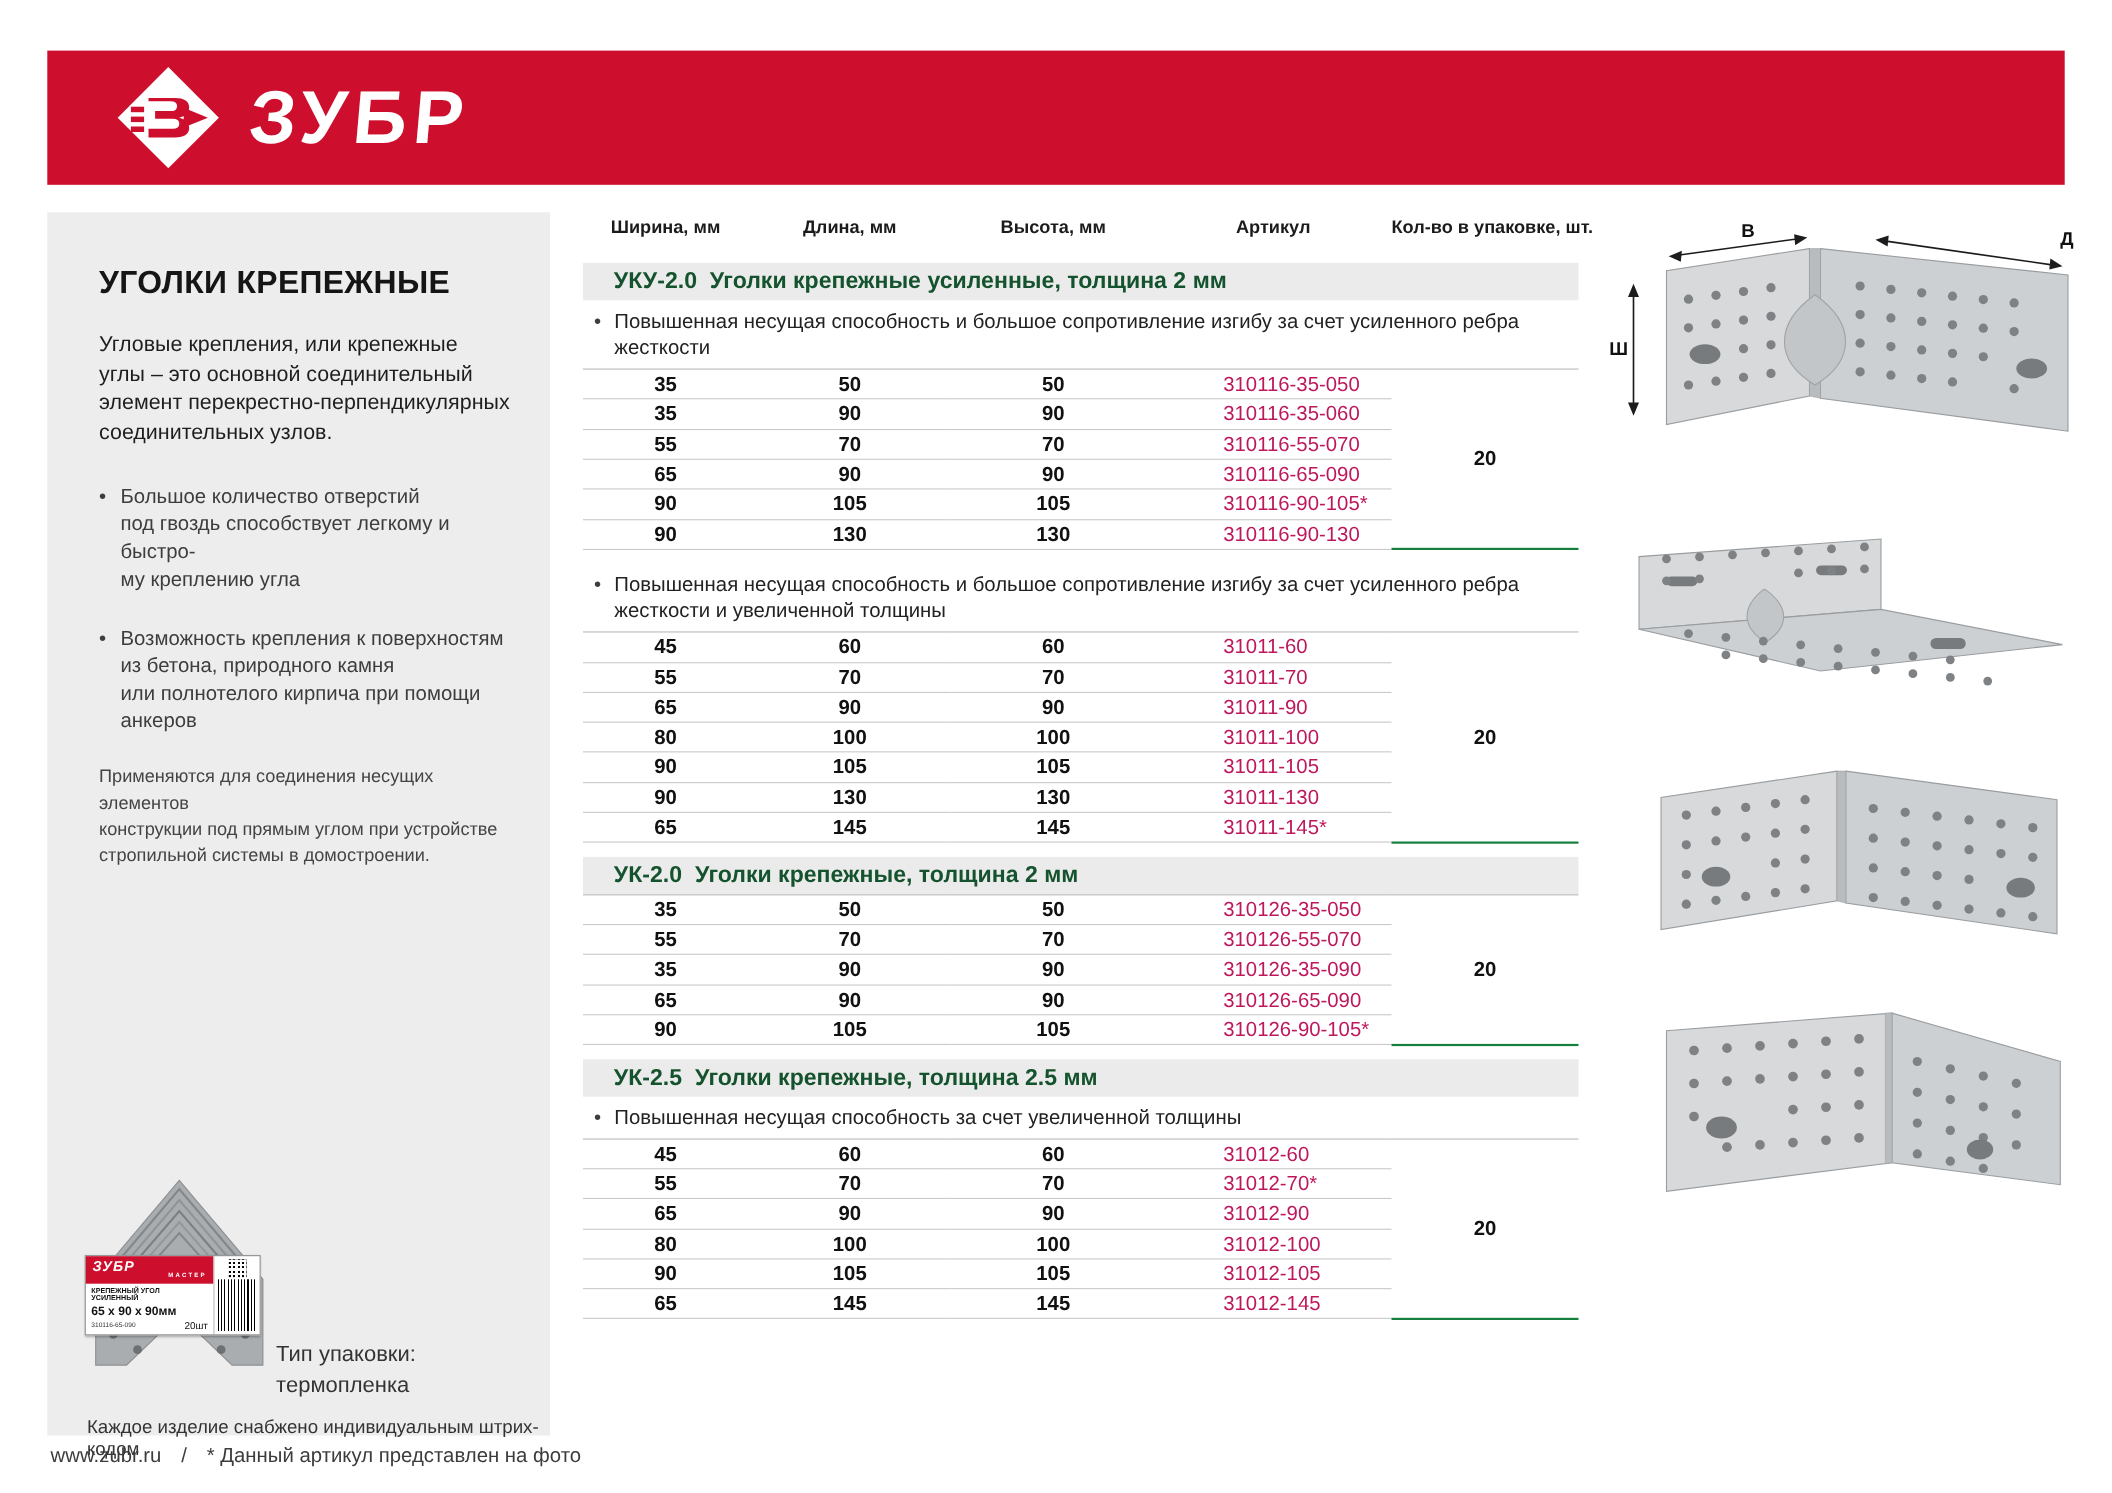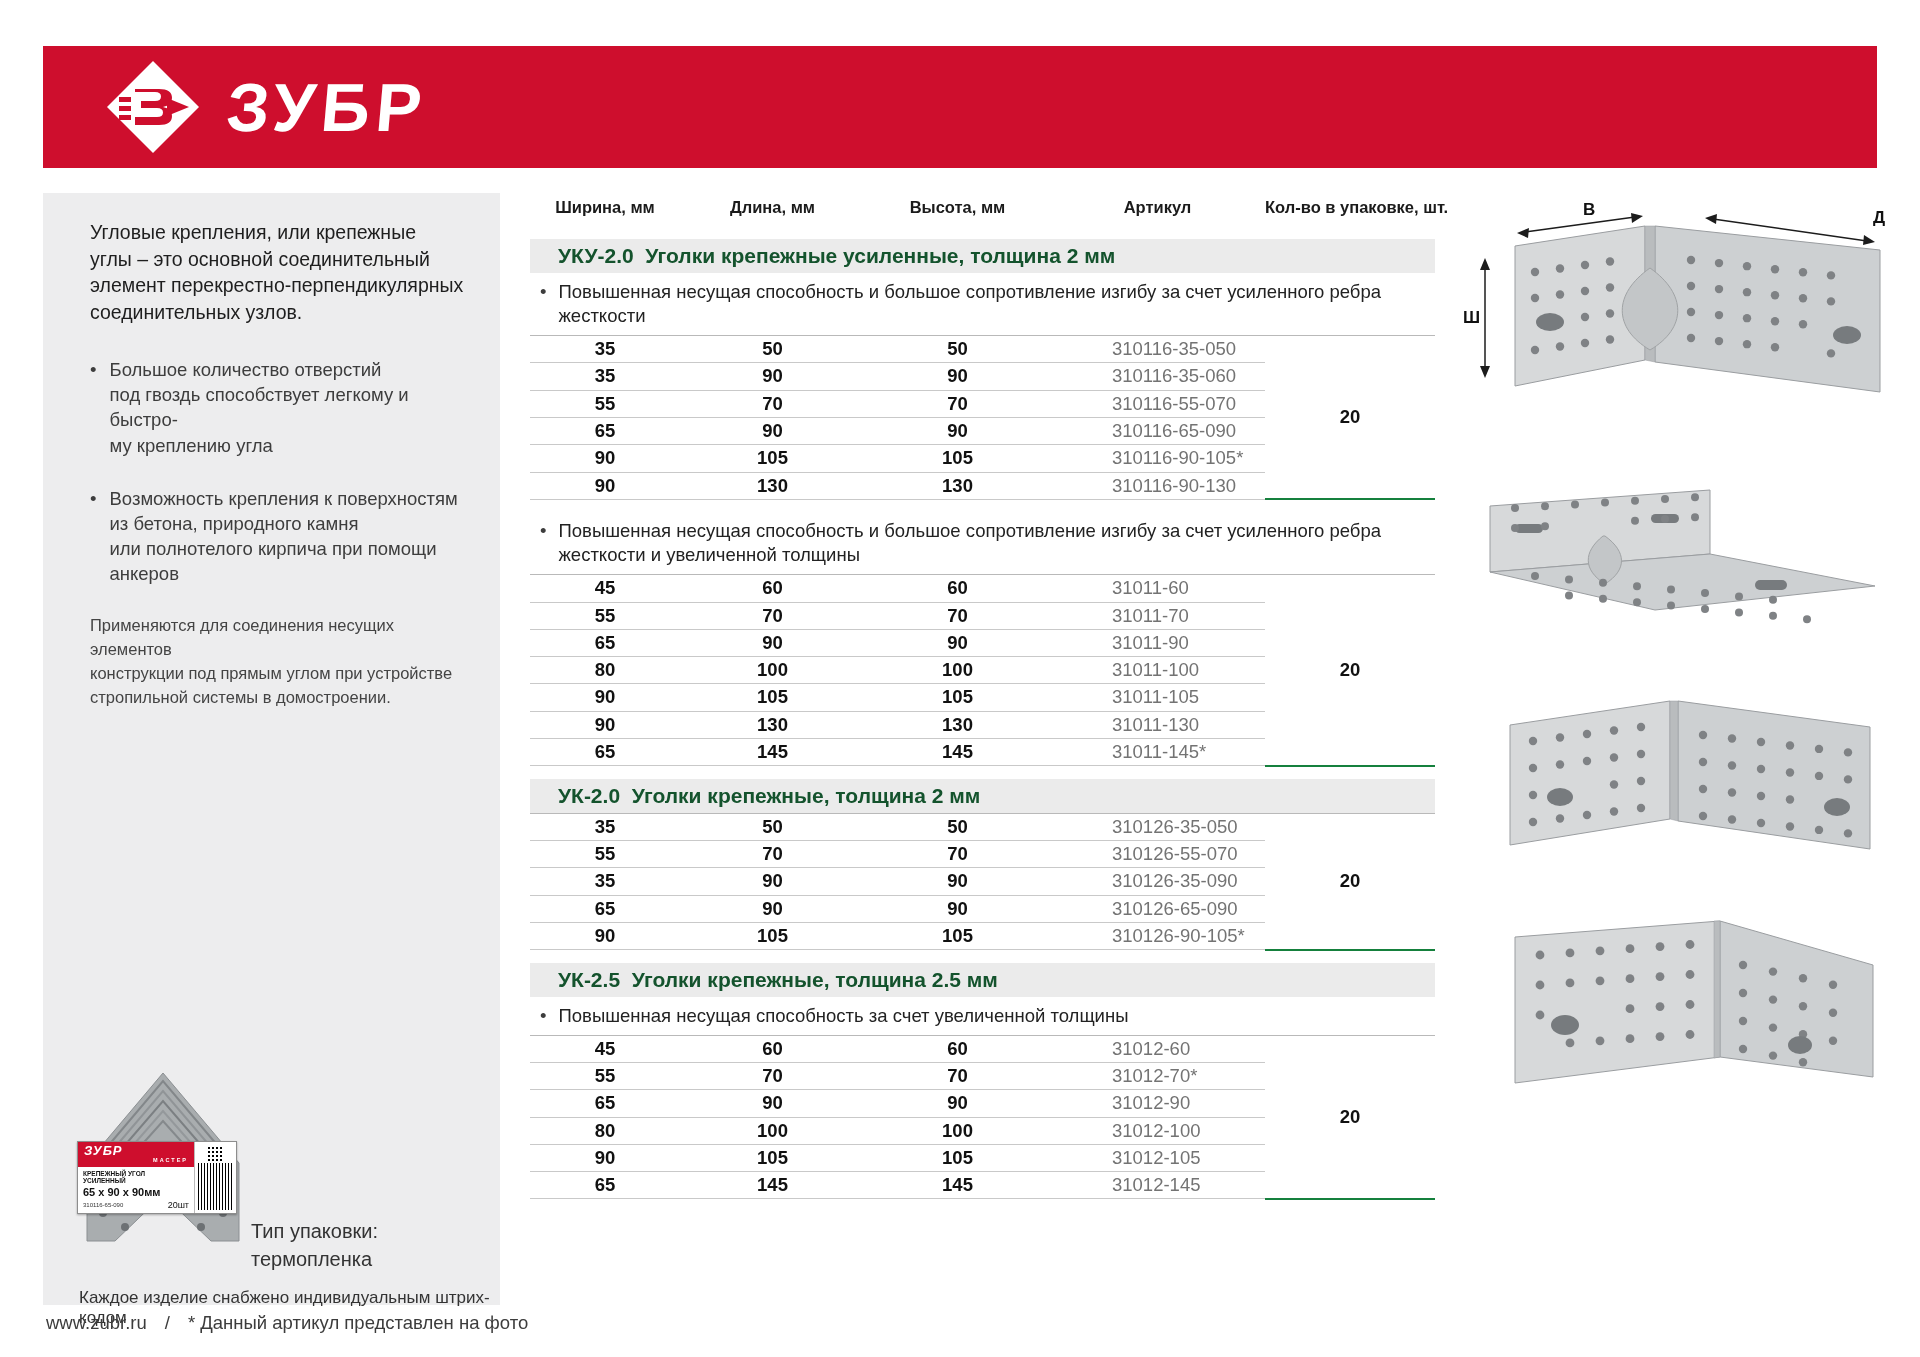--- a/index.html
+++ b/index.html
@@ -48,21 +48,21 @@
   .tables{position:absolute;left:530px;top:196px;width:905px;}
   table{border-collapse:collapse;width:905px;table-layout:fixed;}
   col.c1{width:150px}col.c2{width:185px}col.c3{width:185px}col.c4{width:215px}col.c5{width:170px}
   .col-head th{font-size:16.5px;font-weight:bold;color:#1b1b1b;text-align:center;padding:2px 0 10px;white-space:nowrap;}
   .section{margin-top:12px;}
   .section-bar{background:#ebebeb;font-weight:bold;font-size:21px;line-height:1.1;padding:5px 10px 6px 28px;color:#14532d;white-space:pre;}
   .section-note{display:flex;gap:12px;font-size:18.5px;line-height:1.3;padding:7px 0 7px 10px;color:#222;white-space:pre-line;}
   .sec-table td{font-size:18.5px;line-height:1.15;padding:2px 0 3px;border-bottom:1px solid #c9c9c9;}
   .sec-table tr:first-child td{border-top:1px solid #b9b9b9;}
   td.v{text-align:center;font-weight:bold;color:#111;}
-  td.art{text-align:left;padding-left:62px;color:#737373;}
+  td.art{text-align:left;padding-left:62px;color:#be185d;}
   td.qty{text-align:center;font-weight:bold;color:#111;vertical-align:middle;border-bottom:2px solid #15803d;}
 
   
   .gallery{position:absolute;left:1455px;top:190px;width:450px;height:960px;}
   .g-img{position:absolute;left:0;width:445px;}
   #g1{top:10px;height:225px;} #g2{top:278px;height:190px;} #g3{top:495px;height:175px;} #g4{top:705px;height:215px;}
   .dim-label{position:absolute;font-size:17px;font-weight:bold;color:#111;}
   .metal{fill:#d7d9da;stroke:#9a9da0;stroke-width:1;}
   .metal2{fill:#cdd0d2;stroke:#9a9da0;stroke-width:1;}
   .fold{fill:#b9bcbe;stroke:#9a9da0;stroke-width:.5;}
@@ -90,20 +90,21 @@
           <rect x="14" y="38" width="12" height="5" fill="#ce0e2d"></rect>
           <rect x="14" y="47" width="12" height="5" fill="#ce0e2d"></rect>
           <rect x="14" y="56" width="12" height="5" fill="#ce0e2d"></rect>
         </svg>
       </span>
       <span class="logo-text">ЗУБР</span>
     </div>
   </header>
 
   <aside class="sidebar">
+    <h1 class="sb-title">УГОЛКИ КРЕПЕЖНЫЕ</h1>
     <p class="sb-intro">Угловые крепления, или крепежные
 углы – это основной соединительный
 элемент перекрестно-перпендикулярных
 соединительных узлов.</p>
     <ul class="sb-bullets">
       <li>
         <span class="dot">•</span>
         <span>Большое количество отверстий
 под гвоздь способствует легкому и быстро-
 му креплению угла</span>

